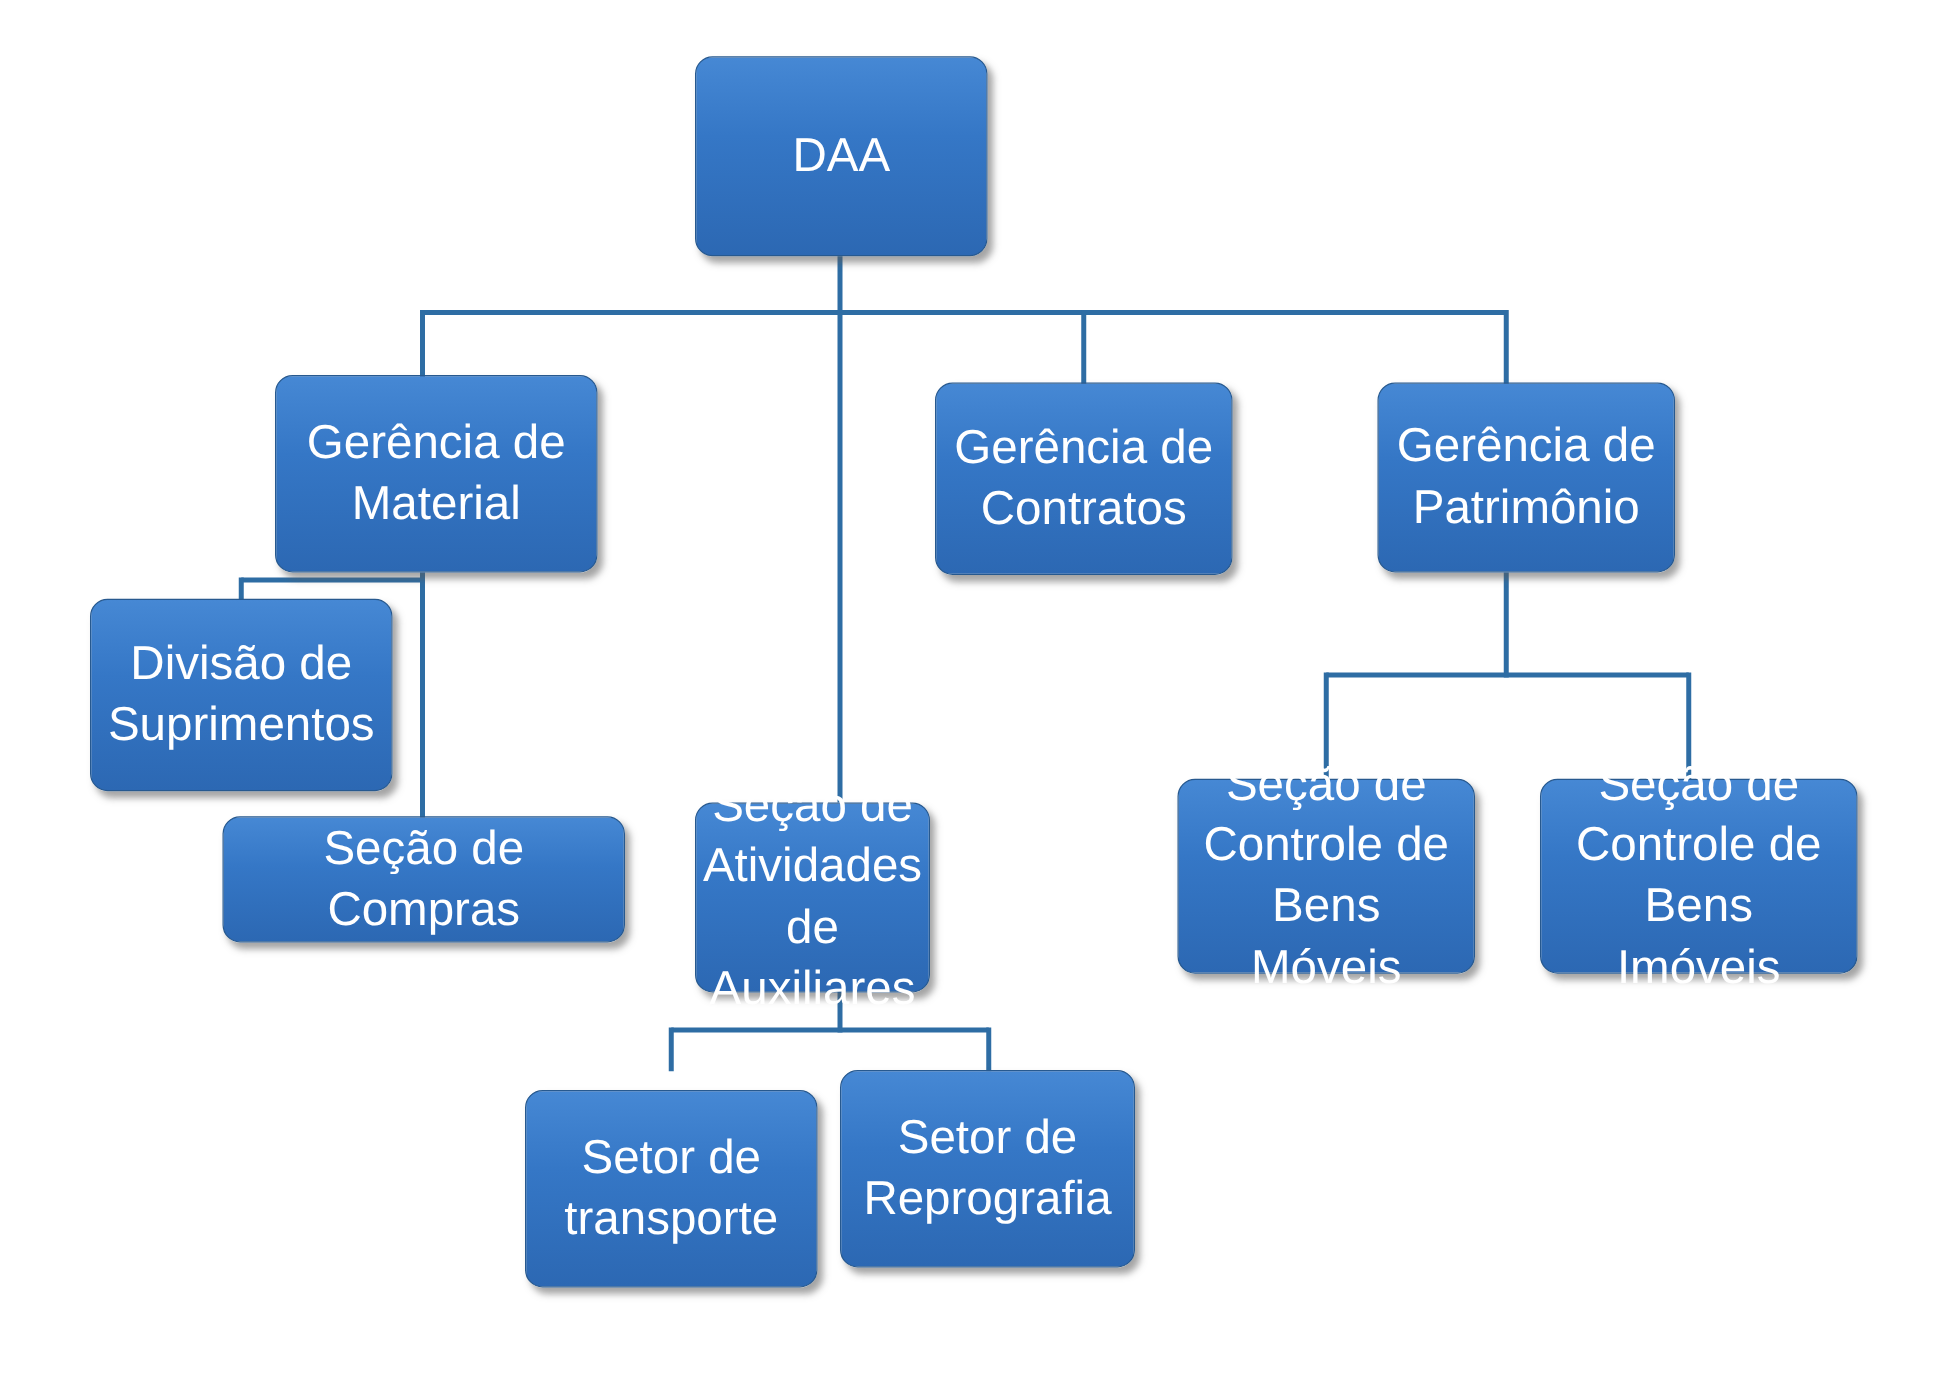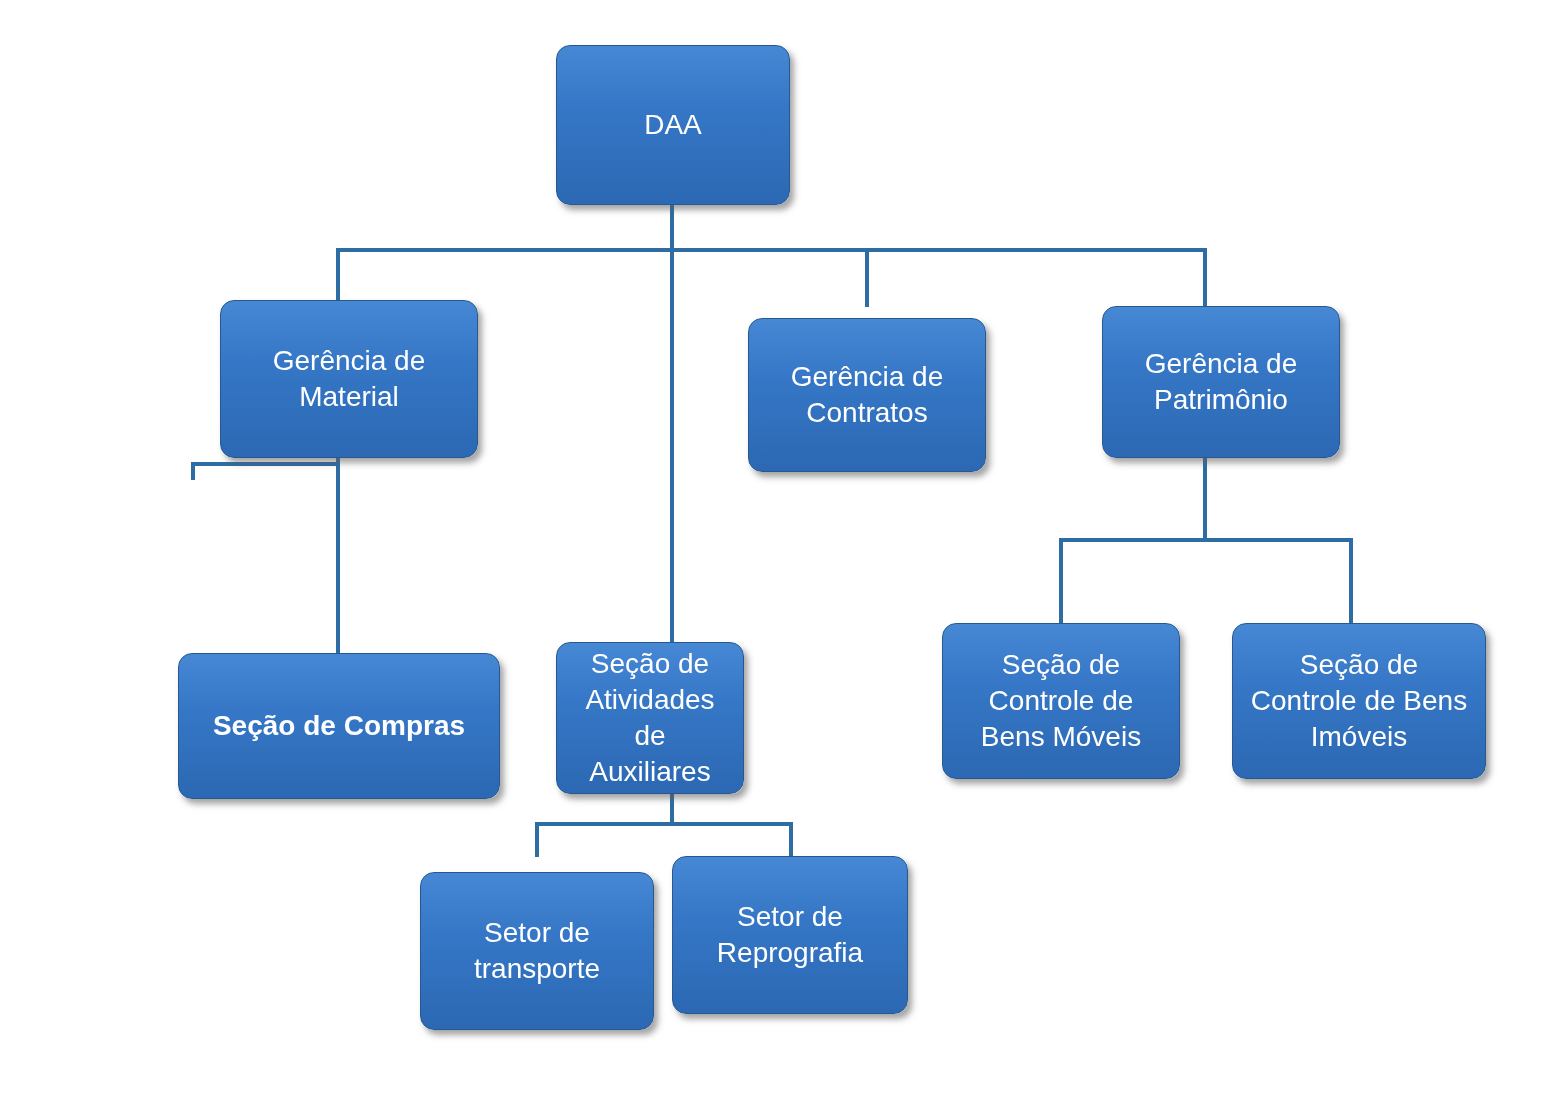--- a/index.html
+++ b/index.html
@@ -26,21 +26,21 @@
     z-index: 2;
     background: linear-gradient(180deg, #4688d4 0%, #3577c6 40%, #2c68b3 100%);
     border: 1px solid #27598f;
     border-radius: 14px;
     box-shadow: 4px 5px 6px rgba(90, 90, 90, 0.55);
     color: #ffffff;
     display: flex;
     align-items: center;
     justify-content: center;
     text-align: center;
-    font-size: 28px;
+    font-size: 38px;
     line-height: 1.28;
     padding: 8px 14px;
     box-sizing: border-box;
   }
 </style>
 </head>
 <body>
 
 <div class="canvas">
 
@@ -73,30 +73,33 @@
   </svg>
 
   <div class="node" style="left:556px; top:45px; width:234px; height:160px;">
     <span>DAA</span>
   </div>
 
   <div class="node" style="left:220px; top:300px; width:258px; height:158px;">
     <span>Gerência de Material</span>
   </div>
 
-  <div class="node" style="left:748px; top:318px; width:238px; height:154px;">
+  <div class="node" style="left:748px; top:306px; width:238px; height:154px;">
     <span>Gerência de Contratos</span>
   </div>
 
   <div class="node" style="left:1086px; top:306px; width:238px; height:152px;margin-left:16px;">
     <span>Gerência de Patrimônio</span>
   </div>
 
+  <div class="node" style="left:72px; top:479px; width:242px; height:154px;">
+    <span>Divisão de Suprimentos</span>
+  </div>
 
-  <div class="node" style="left:178px; top:653px; width:322px; height:146px;font-weight:bold;">
+  <div class="node" style="left:178px; top:653px; width:322px; height:101px;">
     <span>Seção de Compras</span>
   </div>
 
   <div class="node" style="left:556px; top:642px; width:188px; height:152px;text-align:center;">
     <span>Seção de Atividades de Auxiliares</span>
   </div>
 
   <div class="node" style="left:942px; top:623px; width:238px; height:156px;">
     <span>Seção de Controle de Bens Móveis</span>
   </div>

